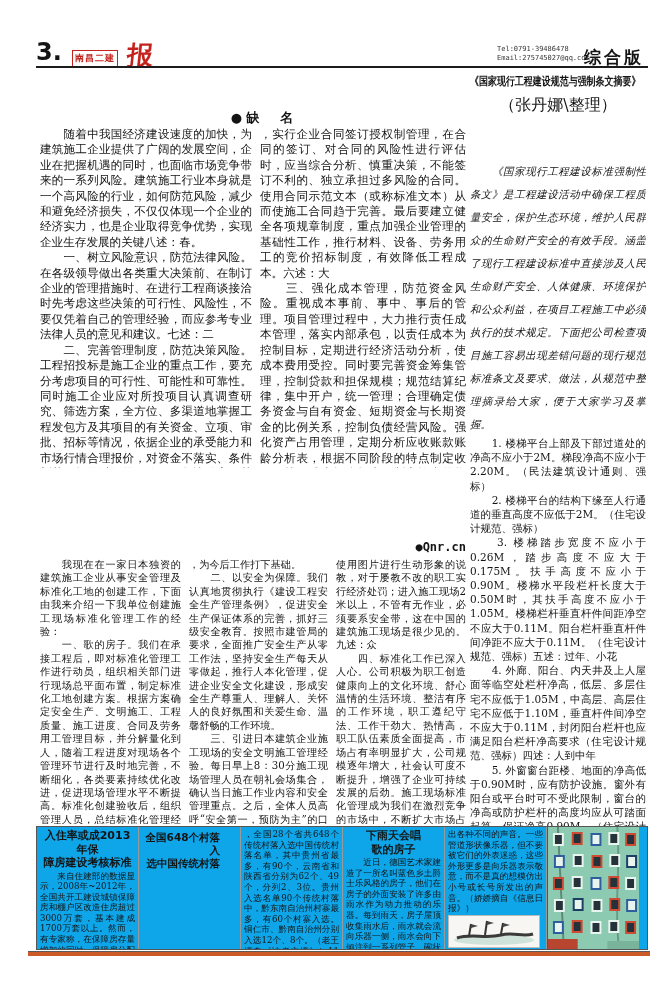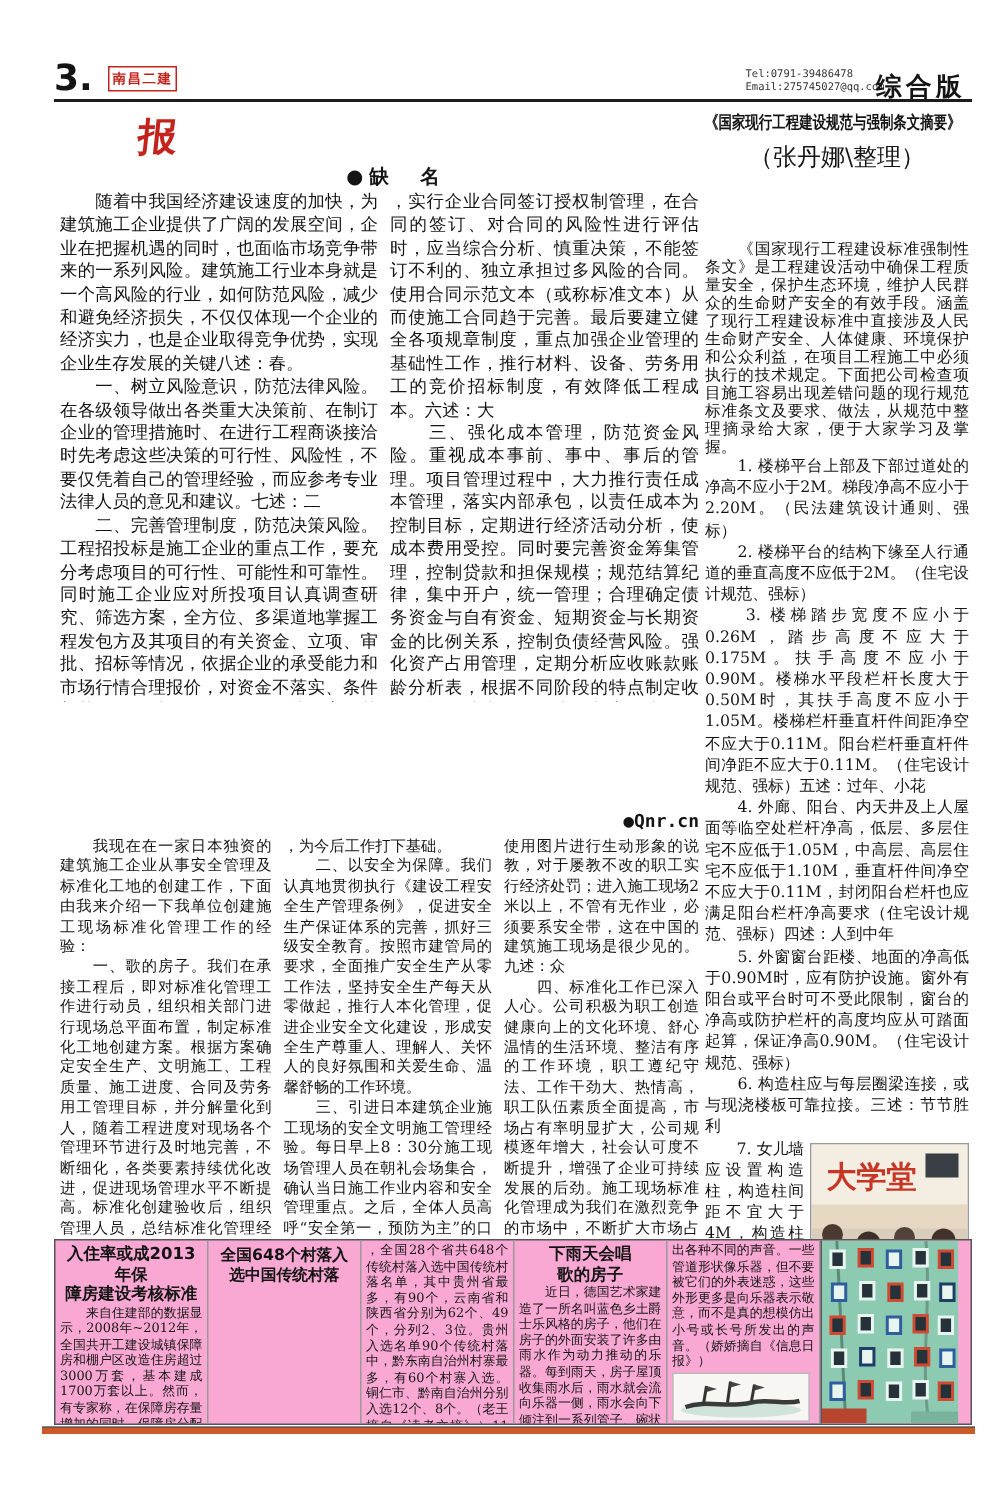--- a/index.html
+++ b/index.html
@@ -5,21 +5,21 @@
   html,body{margin:0;padding:0;background:#ffffff;}
   .page{
     position:relative;width:670px;height:1004px;margin:0 auto;
     background:#ffffff;color:#141414;
     font-family:"DejaVu Serif","Liberation Serif",serif;
     overflow:hidden;
   }
   
   .pageno{position:absolute;left:36px;top:38px;font-size:24px;font-weight:bold;
     font-family:"DejaVu Sans",sans-serif;}
-  .masthead{position:absolute;left:72px;top:44px;display:flex;align-items:flex-end;gap:20px;flex-direction:column;}
+  .masthead{position:absolute;left:72px;top:44px;display:flex;align-items:flex-end;gap:9px;}
   .mast-small{font-size:9px;font-weight:bold;color:#c3231c;border:1px solid #c3231c;
     padding:1px 2px;letter-spacing:1px;font-family:"DejaVu Sans",sans-serif;}
   .mast-big{font-size:26px;font-weight:bold;color:#c3231c;line-height:0.9;
     font-family:"DejaVu Serif",serif;transform:skewX(-6deg);}
   .contact{position:absolute;left:497px;top:45px;font-size:7px;line-height:9px;color:#333;
     font-family:"DejaVu Sans Mono",monospace;}
   .edition{position:absolute;left:584px;top:46px;font-size:17px;font-weight:bold;
     letter-spacing:3px;font-family:"DejaVu Sans",sans-serif;}
   .header-rule{position:absolute;left:36px;top:66px;width:612px;height:2px;background:#1c1c1c;}
 
@@ -35,47 +35,47 @@
   .risk-col{position:absolute;top:127px;height:341px;font-size:11.6px;line-height:15.4px;}
   .risk-col1{left:40px;width:212px;}
   .risk-col2{left:260px;width:206px;}
 
   
   .sidebar{position:absolute;left:470px;top:74px;width:176px;height:782px;overflow:hidden;}
   .sb-title{font-weight:bold;font-size:11.5px;white-space:nowrap;
     transform:scaleX(0.78);transform-origin:left center;
     font-family:"DejaVu Sans",sans-serif;letter-spacing:0px;}
   .sb-byline{text-align:center;font-size:16px;margin:6px 0 16px 0;}
-  .sb-intro{font-size:10.5px;line-height:12px;margin-top:44px;}
+  .sb-intro{font-style:italic;font-size:10.5px;line-height:23px;margin-top:44px;}
   .sb-item{font-size:10.5px;line-height:14.2px;}
   .classroom-photo{float:right;width:104px;height:96px;margin:3px 0 2px 4px;
     border:1px solid #999;}
 
   
   .jp-title{position:absolute;left:38px;top:468px;width:428px;text-align:center;
     font-size:25px;font-weight:bold;letter-spacing:5px;line-height:33px;
     font-family:"DejaVu Sans",sans-serif;}
   .jp-byline{position:absolute;left:38px;top:540px;width:428px;text-align:right;
     font-size:12px;font-weight:bold;font-family:"DejaVu Sans Mono",monospace;}
   .jp-col{position:absolute;top:558px;height:266px;font-size:10.2px;line-height:13.4px;}
   .jp-col1{left:40px;width:141px;}
   .jp-col2{left:189px;width:139px;}
   .jp-col3{left:336px;width:130px;}
 
   
   .bottom-box{position:absolute;left:36px;top:826px;width:612px;height:124px;
-    border:1px solid #555;display:flex;box-sizing:border-box;background:#f9a8d4;}
+    border:1px solid #555;display:flex;box-sizing:border-box;background:#0ea5e9;}
   .bcol{box-sizing:border-box;border-right:1px solid #9a9a9a;padding:2px 3px;
     overflow:hidden;}
   .bcol:last-child{border-right:none;padding:0;}
   .bcol-w{width:102px;}
   .b-title{font-weight:bold;font-size:11px;line-height:13.5px;text-align:center;
     font-family:"DejaVu Sans",sans-serif;margin-bottom:1px;}
-  .b-title-mid{font-weight:bold;font-size:10.5px;line-height:13px;text-align:center;
-    font-family:"DejaVu Sans",sans-serif;margin:2px 0 1px 0;}
+  .b-title-mid{font-weight:bold;font-size:10.5px;line-height:13px;text-align:right;
+    font-family:"DejaVu Sans",sans-serif;margin:2px 17px 1px 0;}
   .b-text{font-size:8.6px;line-height:10.6px;}
   .ink-image{display:block;width:92px;height:33px;border:1px solid #bbb;
     box-sizing:border-box;margin:1px 0;}
   .ink-caption{font-size:9px;text-align:left;letter-spacing:1px;}
   .house-photo{width:100%;height:100%;display:block;}
   .bcol-img{width:92px;border-left:1px solid #555;}
 
   .bottom-rule{position:absolute;left:28px;top:951px;width:622px;height:4px;
     background:#cc5a28;border-top:1px solid #5a5a5a;}
 </style>

